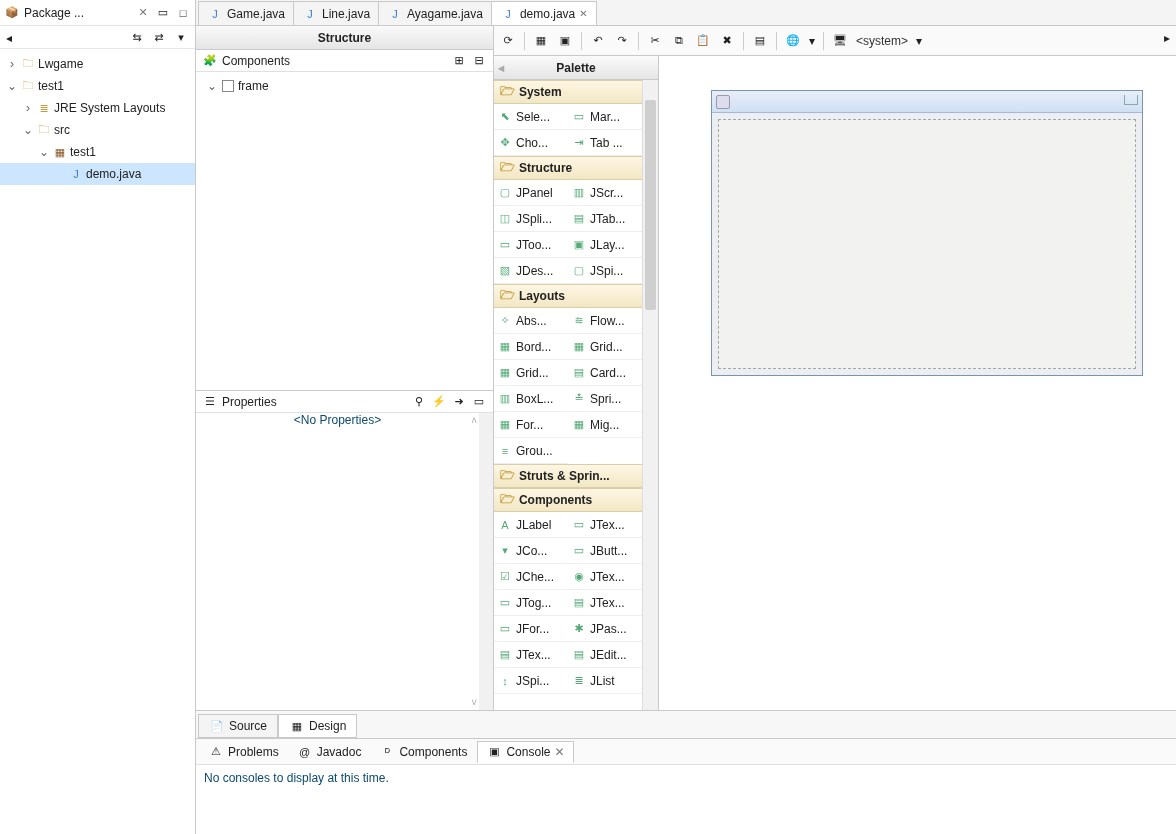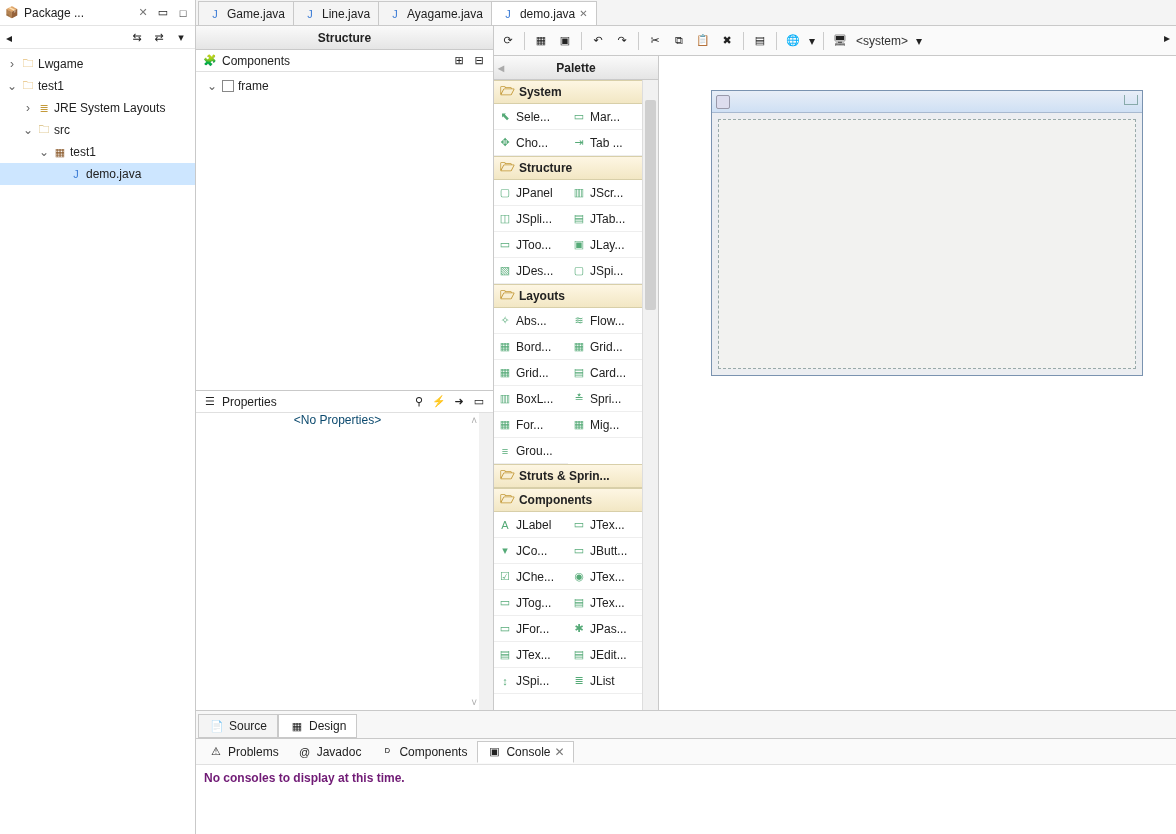--- a/index.html
+++ b/index.html
@@ -78,21 +78,21 @@
 
 .mode-tabs{height:28px; display:flex; align-items:center; border-top:1px solid #c9c9c9; background:#f7f7f7; padding:0 2px;}
 .mtab{height:24px; display:flex; align-items:center; gap:4px; padding:0 10px; border:1px solid #c9c9c9; margin-top:3px; background:#f4f4f4; cursor:pointer;}
 .mtab.active{background:#fff;}
 
 
 .bottom-dock{height:96px; border-top:1px solid #c9c9c9; display:flex; flex-direction:column;}
 .dock-tabs{height:26px; display:flex; align-items:center; padding:0 4px; gap:2px; border-bottom:1px solid #e0e0e0; background:#fafafa;}
 .dtab{display:flex; align-items:center; gap:4px; padding:0 8px; height:22px; cursor:pointer;}
 .dtab.active{background:#fff; border:1px solid #c9c9c9; border-bottom-color:#fff;}
-.dock-body{flex:1; padding:6px 8px; color:#701a75;font-weight:bold;}
+.dock-body{flex:1; padding:6px 8px; color:#0c4a6e;}
 .mini-icon{display:inline-block;width:12px;height:12px;border:1px solid #888;}
 .btn{cursor:pointer;}
 </style>
 </head>
 <body>
 
 <div class="root">
  <div class="top-row">
 
   <div class="pkgexp">

